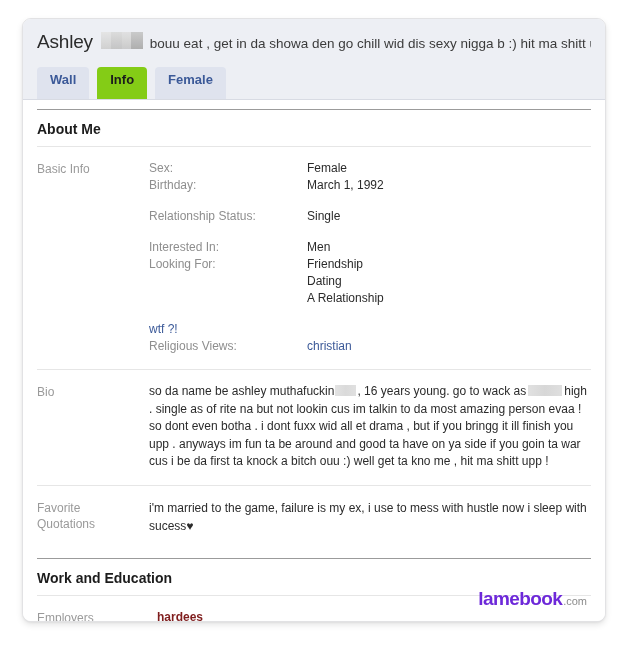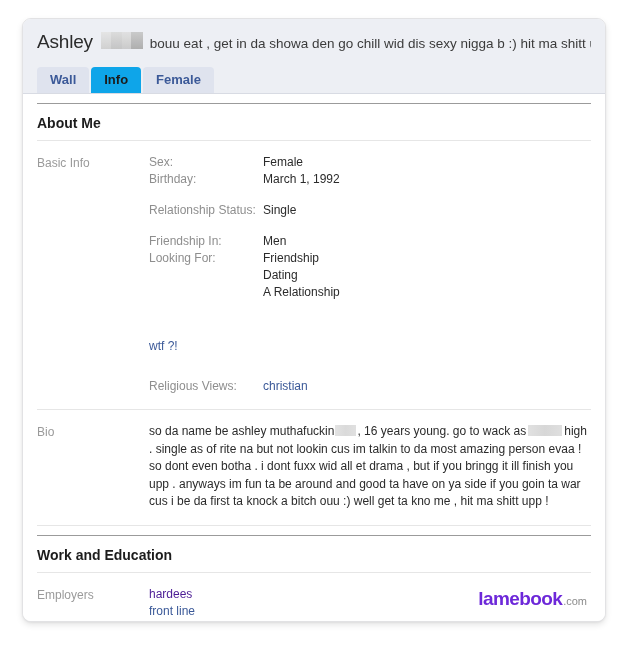--- a/index.html
+++ b/index.html
@@ -92,31 +92,31 @@
   
   .tabs {
     display: flex;
     align-items: flex-end;
     padding: 8px 0 0 14px;
     margin-top: 6px;
   }
   .tab {
     font-size: 13px;
     font-weight: bold;
-    padding: 5px 13px 6px 13px;
+    padding: 5px 13px 12px 13px;
     color: #3b5998;
     background: #dfe3ee;
     border-radius: 4px 4px 0 0;
-    margin-right: 2px;
+    margin-right: 8px;
     line-height: 15px;
     cursor: pointer;
     user-select: none;
   }
   .tab.active {
-    background: #0ea5e9;
+    background: #84cc16;
     color: #1c1c1c;
   }
 
   
   .card-body {
     background: #ffffff;
     padding: 0 14px 0 14px;
   }
 
   .section-title {
@@ -154,32 +154,33 @@
     min-width: 0;
   }
 
   
   .field-group { margin-bottom: 14px; }
   .field-group.last { margin-bottom: 0; }
   .field {
     display: flex;
     align-items: baseline;
     line-height: 17px;
+    gap: 44px;
   }
   .field-label {
     width: 114px;
     flex: none;
     font-size: 12px;
     color: #8e8e8e;
   }
   .field-value {
     font-size: 12px;
     color: #2b2b2b;
   }
-  .field-value.link { color: #3b5998; margin-top: 23px; }
+  .field-value.link { color: #3b5998; }
 
   .bio-text {
     font-size: 12px;
     color: #2b2b2b;
     line-height: 17.5px;
   }
   .censor-bio-a {
     width: 21px;
     height: 11px;
     display: inline-block;
@@ -200,23 +201,24 @@
 
   .quote-text {
     font-size: 12px;
     color: #2b2b2b;
     line-height: 18px;
   }
   .heart { color: #2b2b2b; }
 
   .employer-primary {
     font-size: 12px;
-    font-weight: normal;
-    color: #4c1d95;
+    font-weight: bold;
+    color: #7f1d1d;
     line-height: 17px;
+    margin-left: 8px;
   }
   .employer-secondary {
     font-size: 12px;
     color: #3b5998;
     line-height: 17px;
   }
 
   
   .watermark {
     position: absolute;
@@ -284,21 +286,21 @@
 
             <div class="field-group">
               <div class="field">
                 <span class="field-label">Relationship Status:</span>
                 <span class="field-value">Single</span>
               </div>
             </div>
 
             <div class="field-group">
               <div class="field">
-                <span class="field-label">Friendship In:</span>
+                <span class="field-label">Interested In:</span>
                 <span class="field-value">Men</span>
               </div>
               <div class="field">
                 <span class="field-label">Looking For:</span>
                 <span class="field-value">Friendship</span>
               </div>
               <div class="field">
                 <span class="field-label"></span>
                 <span class="field-value">Dating</span>
               </div>
@@ -321,20 +323,29 @@
           </div>
         </div>
 
         <div class="row">
           <div class="row-label">Bio</div>
           <div class="row-content">
             <div class="bio-text"><span>so da name be ashley muthafuckin</span><span class="censor-bio-a"></span><span>, 16 years young. go to wack as</span><span class="censor-bio-b"></span><span>high . single as of rite na but not lookin cus im talkin to da most amazing person evaa ! so dont even botha . i dont fuxx wid all et drama , but if you bringg it ill finish you upp . anyways im fun ta be around and good ta have on ya side if you goin ta war cus i be da first ta knock a bitch ouu :) well get ta kno me , hit ma shitt upp !</span></div>
           </div>
         </div>
 
+        <div class="row last">
+          <div class="row-label">
+            <div>Favorite</div>
+            <div>Quotations</div>
+          </div>
+          <div class="row-content">
+            <div class="quote-text"><span>i'm married to the game, failure is my ex, i use to mess with hustle now i sleep with sucess</span><span class="heart">♥</span></div>
+          </div>
+        </div>
 
       </div>
 
       <div class="section-title">Work and Education</div>
 
       <div class="rows">
         <div class="row last">
           <div class="row-label">Employers</div>
           <div class="row-content">
             <div class="employer-primary">hardees</div>

